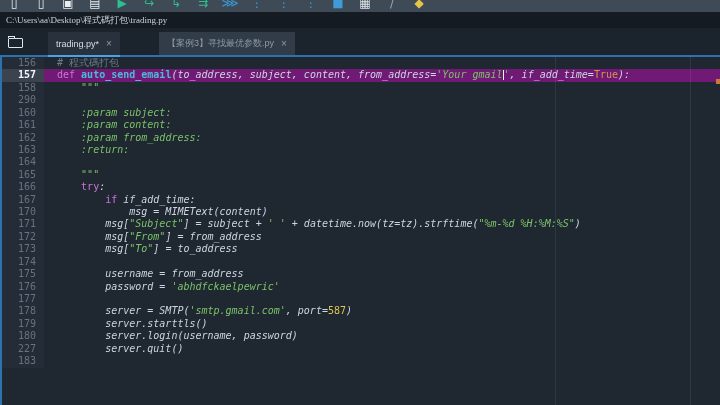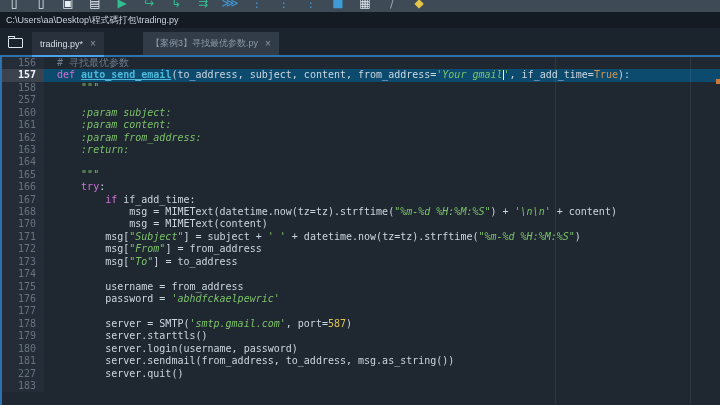--- a/index.html
+++ b/index.html
@@ -17,21 +17,21 @@
   }
   .tbicon{
     display:inline-block;width:18px;text-align:center;
     font-size:12px;line-height:15px;margin-top:-4px;
     font-family:"DejaVu Sans",sans-serif;
   }
   
   .pathbar{
     height:16px;background:#141b23;color:#c9d2dc;
     font-size:9px;line-height:16px;padding-left:6px;
-    font-family:Liberation Sans, sans-serif;
+    font-family:Liberation Serif, serif;
   }
   
   .tabbar{
     height:27px;background:#1b232c;
     border-bottom:2px solid #2d72ad;
     display:flex;align-items:flex-end;
   }
   .foldericon{
     width:13px;height:8px;border:1px solid #dfe6ec;border-radius:1px;
     margin:0 9px 7px 8px;position:relative;flex:none;
@@ -40,44 +40,44 @@
     content:"";position:absolute;top:-3px;left:-1px;width:5px;height:1px;
     border:1px solid #dfe6ec;border-bottom:none;
   }
   .tab{
     height:23px;display:flex;align-items:center;
     font-size:9px;padding:0 8px;margin-right:3px;gap:7px;
     white-space:nowrap;cursor:default;
   }
   .tab.active{
     background:#28313c;color:#d6dee6;
-    border-bottom:2px solid #4aa3e8;margin-bottom:-2px;
+    border-bottom:2px solid #4aa3e8;margin-bottom:-2px;margin-left:16px;
   }
   .tab.inactive{background:#313c48;color:#8c99a7;margin-left:36px;}
   .tab .close{color:#8c99a7;font-size:10px;line-height:10px;}
   
   .editor{position:relative;height:348px;overflow:hidden;}
   .leftstrip{position:absolute;left:0;top:0;width:2px;height:100%;background:#2d72ad;z-index:6;}
   .ruler{position:absolute;top:0;bottom:0;width:1px;background:rgba(148,168,190,0.13);z-index:5;}
   .ruler.r1{left:555px;} .ruler.r2{left:690px;}
   .marker{position:absolute;right:0;top:22px;width:4px;height:5px;background:#c97a3a;z-index:7;}
   .row{
     display:flex;height:12.43px;line-height:12.43px;
     font-family:"DejaVu Sans Mono",monospace;font-size:10px;
   }
   .ln{
     flex:none;width:44px;box-sizing:border-box;padding-right:8px;
     text-align:right;color:#68737f;background:#242d37;
   }
-  .row.cur{background:#0c4a6e;}
+  .row.cur{background:#701a75;}
   .row.cur .ln{background:#3a434e;color:#f2f6fa;font-weight:bold;}
   .code{white-space:pre;padding-left:13px;}
-  .txt{color:#ccd6e0;}
+  .txt{color:#ccd6e0;font-style:italic;}
   .kw{color:#cd72d8;}
-  .fn{color:#4fb8da;font-weight:bold;text-decoration:underline;}
+  .fn{color:#4fb8da;font-weight:bold;}
   .str{color:#7cc36a;font-style:italic;}
   .com{color:#6e7b8a;}
   .kw2{color:#d6954f;}
   .num{color:#ddc54e;}
   .cursor{display:inline-block;width:1px;height:10px;background:#eef3f8;vertical-align:middle;}
 </style>
 </head>
 <body>
 
 <div class="toolbar">
@@ -116,32 +116,32 @@
 </div>
 
 <div class="editor">
   <div class="leftstrip"></div>
   <div class="ruler r1"></div>
   <div class="ruler r2"></div>
   <div class="marker"></div>
   <div>
       <div class="row">
         <span class="ln">156</span>
-        <span class="code"><span class="com"># 寻找最优参数</span></span>
+        <span class="code"><span class="com"># 程式碼打包</span></span>
       </div>
       <div class="row cur">
         <span class="ln">157</span>
         <span class="code"><span class="kw">def</span><span class="txt"> </span><span class="fn">auto_send_email</span><span class="txt">(to_address, subject, content, from_address=</span><span class="str">'Your gmail</span><span class="cursor"></span><span class="str">'</span><span class="txt">, if_add_time=</span><span class="kw2">True</span><span class="txt">):</span></span>
       </div>
       <div class="row">
         <span class="ln">158</span>
         <span class="code"><span class="txt">    </span><span class="str">"""</span></span>
       </div>
       <div class="row">
-        <span class="ln">257</span>
+        <span class="ln">290</span>
       </div>
       <div class="row">
         <span class="ln">160</span>
         <span class="code"><span class="txt">    </span><span class="str">:param subject:</span></span>
       </div>
       <div class="row">
         <span class="ln">161</span>
         <span class="code"><span class="txt">    </span><span class="str">:param content:</span></span>
       </div>
       <div class="row">
@@ -161,24 +161,20 @@
       </div>
       <div class="row">
         <span class="ln">166</span>
         <span class="code"><span class="txt">    </span><span class="kw">try</span><span class="txt">:</span></span>
       </div>
       <div class="row">
         <span class="ln">167</span>
         <span class="code"><span class="txt">        </span><span class="kw">if</span><span class="txt"> if_add_time:</span></span>
       </div>
       <div class="row">
-        <span class="ln">168</span>
-        <span class="code"><span class="txt">            msg = MIMEText(datetime.now(tz=tz).strftime(</span><span class="str">"%m-%d %H:%M:%S"</span><span class="txt">) + </span><span class="str">'\n\n'</span><span class="txt"> + content)</span></span>
-      </div>
-      <div class="row">
         <span class="ln">170</span>
         <span class="code"><span class="txt">            msg = MIMEText(content)</span></span>
       </div>
       <div class="row">
         <span class="ln">171</span>
         <span class="code"><span class="txt">        msg[</span><span class="str">"Subject"</span><span class="txt">] = subject + </span><span class="str">' '</span><span class="txt"> + datetime.now(tz=tz).strftime(</span><span class="str">"%m-%d %H:%M:%S"</span><span class="txt">)</span></span>
       </div>
       <div class="row">
         <span class="ln">172</span>
         <span class="code"><span class="txt">        msg[</span><span class="str">"From"</span><span class="txt">] = from_address</span></span>
@@ -209,24 +205,20 @@
       </div>
       <div class="row">
         <span class="ln">179</span>
         <span class="code"><span class="txt">        server.starttls()</span></span>
       </div>
       <div class="row">
         <span class="ln">180</span>
         <span class="code"><span class="txt">        server.login(username, password)</span></span>
       </div>
       <div class="row">
-        <span class="ln">181</span>
-        <span class="code"><span class="txt">        server.sendmail(from_address, to_address, msg.as_string())</span></span>
-      </div>
-      <div class="row">
         <span class="ln">227</span>
         <span class="code"><span class="txt">        server.quit()</span></span>
       </div>
       <div class="row">
         <span class="ln">183</span>
         <span class="code"></span>
       </div>
     </div>
 </div>
 

